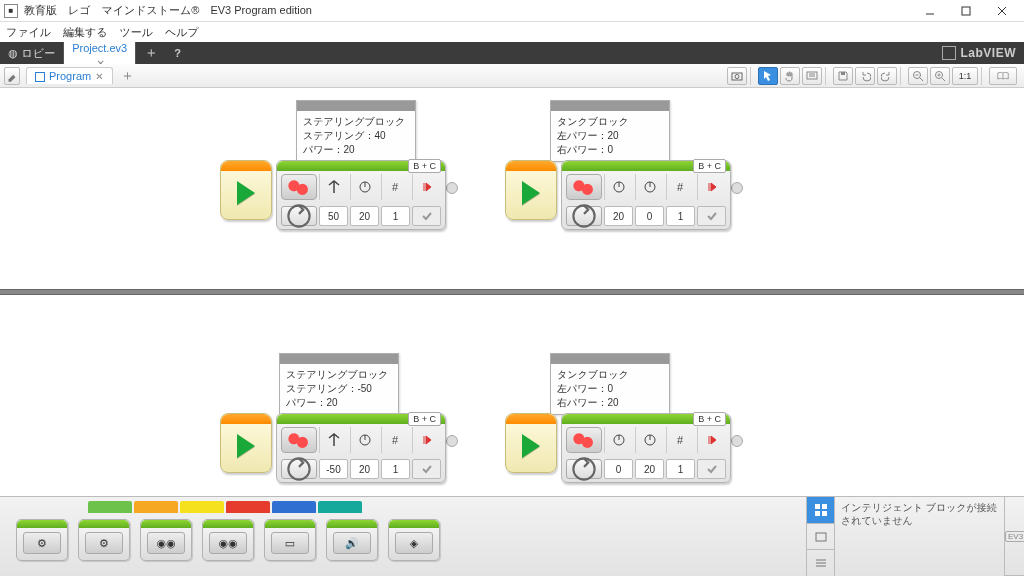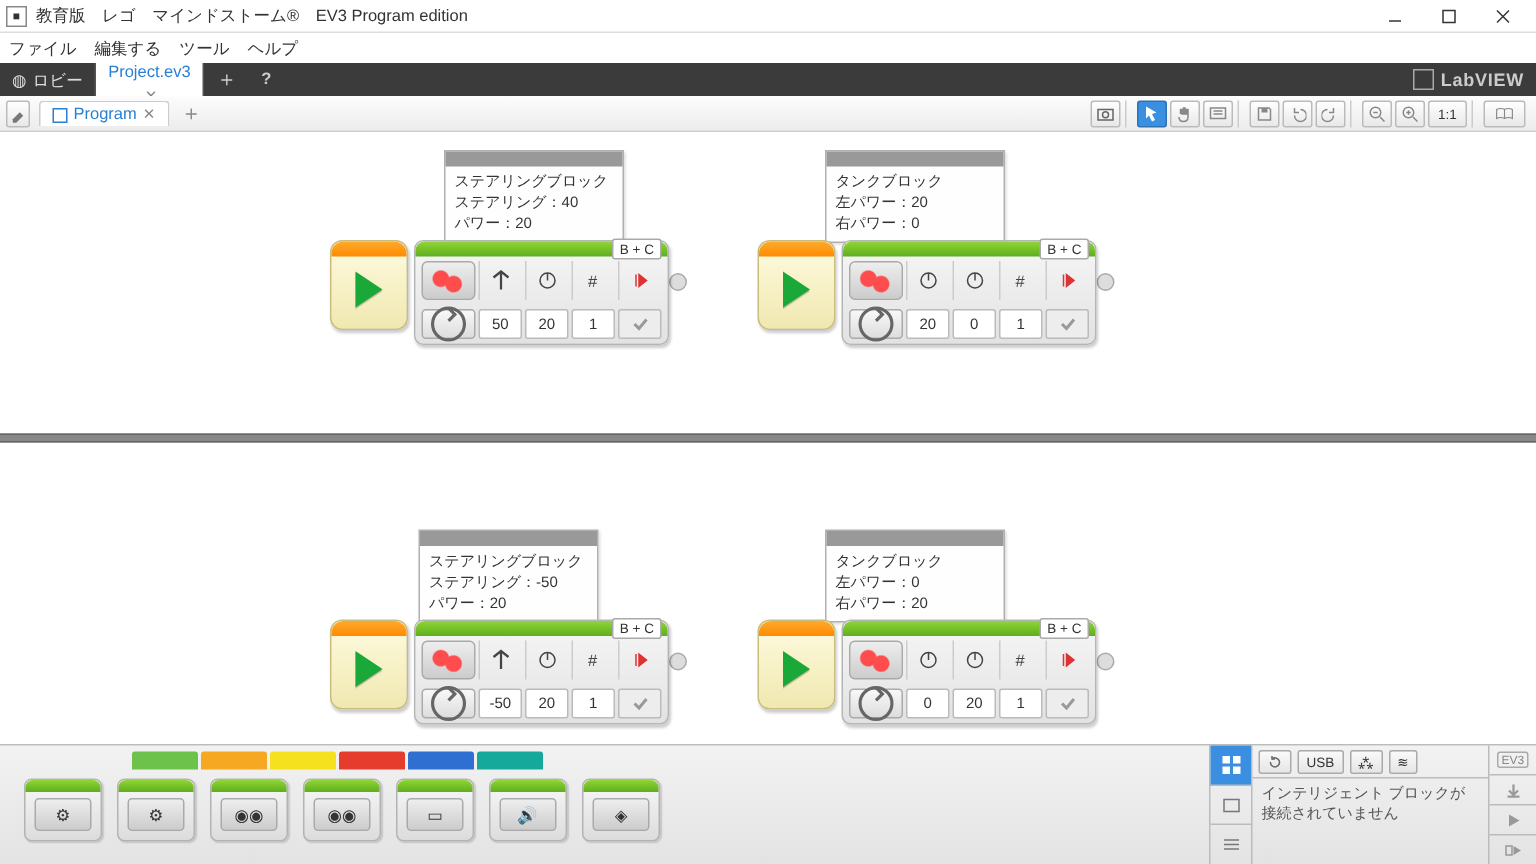--- a/index.html
+++ b/index.html
@@ -81,21 +81,21 @@
 .pal-item .pi-ic { position:absolute; top:12px; left:6px; right:6px; bottom:6px; background: linear-gradient(#eee,#ccc); border:1px solid #aaa; border-radius:3px; display:flex; align-items:center; justify-content:center; }
 .status { width: 218px; border-left: 1px solid #bbb; display: flex; }
 .status-left { width: 28px; display: flex; flex-direction: column; border-right: 1px solid #bbb; }
 .status-left .sbtn { flex: 1; display:flex; align-items:center; justify-content:center; border-bottom:1px solid #bbb; cursor:pointer; }
 .status-left .sbtn:last-child{border-bottom:none;}
 .status-left .sbtn.active{ background:#3a8fe0; color:#fff; }
 .status-mid { flex:1; display:flex; flex-direction:column; }
 .conn-row { height: 22px; display:flex; align-items:center; gap:4px; padding:0 4px; border-bottom:1px solid #bbb; }
 .conn-btn { height:16px; padding:0 5px; border:1px solid #aaa; border-radius:2px; background:linear-gradient(#fafafa,#e5e5e5); font-size:9px; display:flex; align-items:center; gap:2px; cursor:pointer; }
 .conn-msg { flex:1; padding: 4px 6px; font-size: 10px; color:#555; line-height:1.3; }
-.status-right { width: 32px; border-left:1px solid #bbb; display:flex; flex-direction:column; }
+.status-right { width: 20px; border-left:1px solid #bbb; display:flex; flex-direction:row; }
 .status-right .rb { flex:1; display:flex; align-items:center; justify-content:center; border-bottom:1px solid #bbb; cursor:pointer; color:#888; }
 .status-right .rb:last-child{border-bottom:none;}
 .tiny-wrench { width:16px; height:18px; border:1px solid #bbb; border-radius:2px; background:linear-gradient(#fff,#e8e8e8); display:flex;align-items:center;justify-content:center; cursor:pointer; }
 </style>
 </head>
 <body>
 
 <div class="titlebar">
   <div class="app-icon">■</div>
   <div class="title">教育版　レゴ　マインドストーム®　EV3 Program edition</div>
@@ -545,37 +545,20 @@
         </div>
       <div class="sbtn">
           <svg width="14" height="14" viewBox="0 0 14 14">
             <line x1="2" y1="4" x2="12" y2="4" stroke="#777"></line>
             <line x1="2" y1="7" x2="12" y2="7" stroke="#777"></line>
             <line x1="2" y1="10" x2="12" y2="10" stroke="#777"></line>
           </svg>
         </div>
     </div>
     <div class="status-mid">
-      <div class="conn-row">
-        <div class="conn-btn">
-            <svg width="10" height="10" viewBox="0 0 10 10">
-              <path d="M2 5a3 3 0 1 0 1-2" fill="none" stroke="#666"></path>
-              <path d="M3 1v2h2" fill="none" stroke="#666"></path>
-            </svg>
-          </div>
-        <div class="conn-btn">
-            <span>USB</span>
-          </div>
-        <div class="conn-btn">
-            <span>⁂</span>
-          </div>
-        <div class="conn-btn">
-            <span>≋</span>
-          </div>
-      </div>
       <div class="conn-msg">インテリジェント ブロックが接続されていません</div>
     </div>
     <div class="status-right">
       <div class="rb">
           <span style="font-size:8px;border:1px solid #aaa;padding:0 2px;border-radius:2px">EV3</span>
         </div>
       <div class="rb">
           <svg width="12" height="12" viewBox="0 0 12 12">
             <path d="M6 2v6M3 6l3 3 3-3M2 10h8" fill="none" stroke="#999" stroke-width="1.5"></path>
           </svg>

